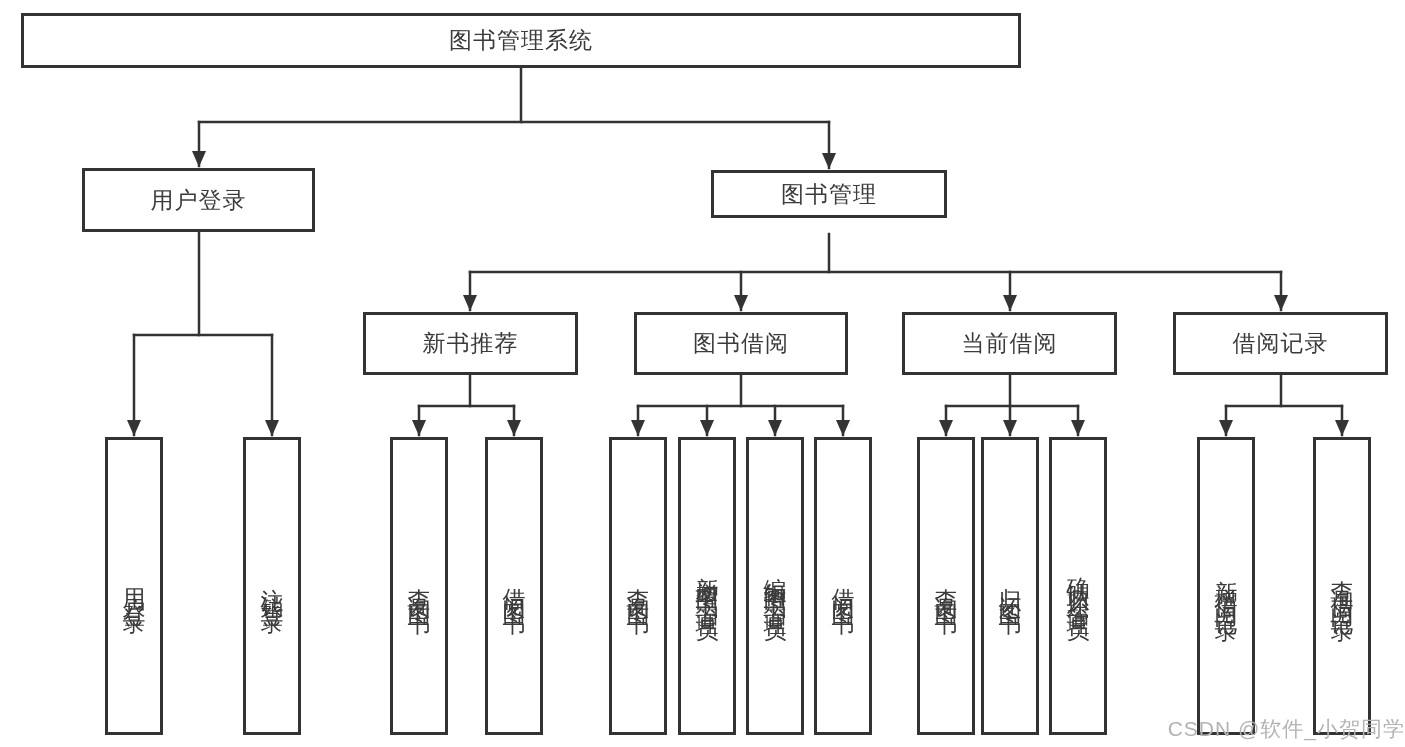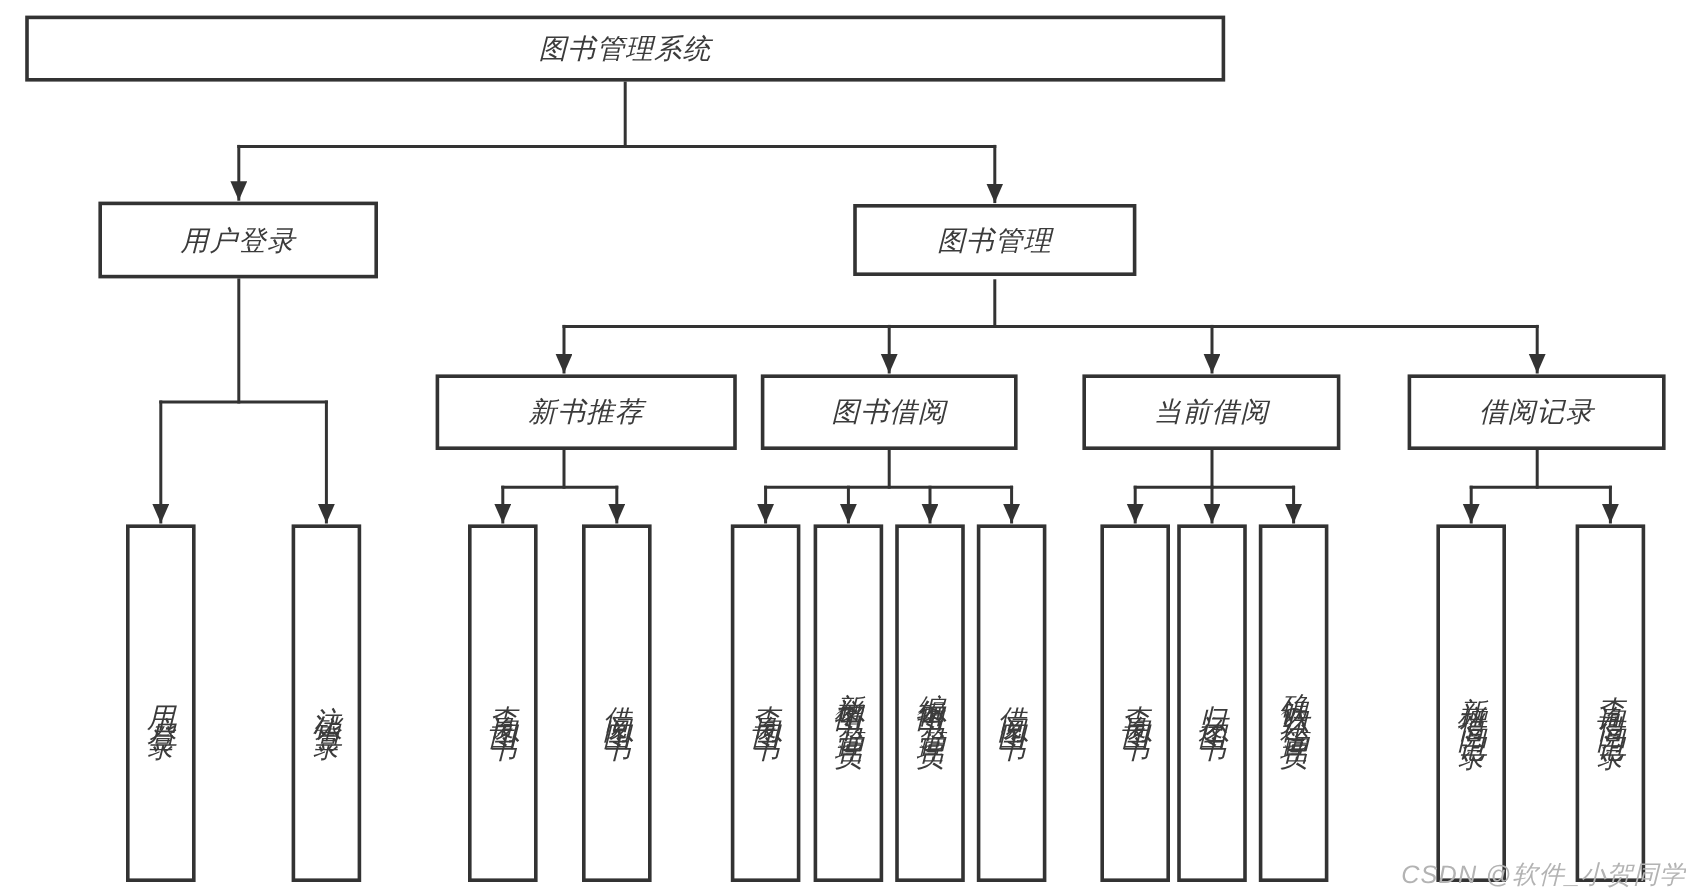--- a/index.html
+++ b/index.html
@@ -7,21 +7,20 @@
     padding: 0;
     background: #ffffff;
     font-family: "Liberation Sans", "DejaVu Sans", sans-serif;
   }
   #canvas {
     position: relative;
     width: 1405px;
     height: 747px;
     background: #ffffff;
     overflow: hidden;
-    font-style: italic;
   }
   #connector-layer {
     position: absolute;
     left: 0; top: 0;
     width: 1405px;
     height: 747px;
     z-index: 1;
   }
   .node {
     position: absolute;
@@ -45,22 +44,22 @@
     font-size: 23px;
     letter-spacing: 8px;
     line-height: 1;
     width: 58px;
     top: 437px;
     height: 298px;
   }
   
   #root-box      { left: 21px;   top: 13px;  width: 1000px; height: 55px; }
   #user-login    { left: 82px;   top: 168px; width: 233px;  height: 64px; }
-  #book-mgmt     { left: 711px;  top: 170px; width: 236px;  height: 60px; }
-  #new-book-rec  { left: 363px;  top: 312px; width: 251px;  height: 63px; }
+  #book-mgmt     { left: 711px;  top: 170px; width: 236px;  height: 48px; }
+  #new-book-rec  { left: 363px;  top: 312px; width: 215px;  height: 63px; }
   #book-borrow   { left: 634px;  top: 312px; width: 214px;  height: 63px; }
   #current-borrow{ left: 902px;  top: 312px; width: 215px;  height: 63px; }
   #borrow-record { left: 1173px; top: 312px; width: 215px;  height: 63px; }
 
   #leaf-login          { left: 105px;  }
   #leaf-logout         { left: 243px;  }
   #leaf-rec-query      { left: 390px;  }
   #leaf-rec-borrow     { left: 485px;  }
   #leaf-bb-query       { left: 609px;  }
   #leaf-bb-add         { left: 678px;  letter-spacing: 6px; }

